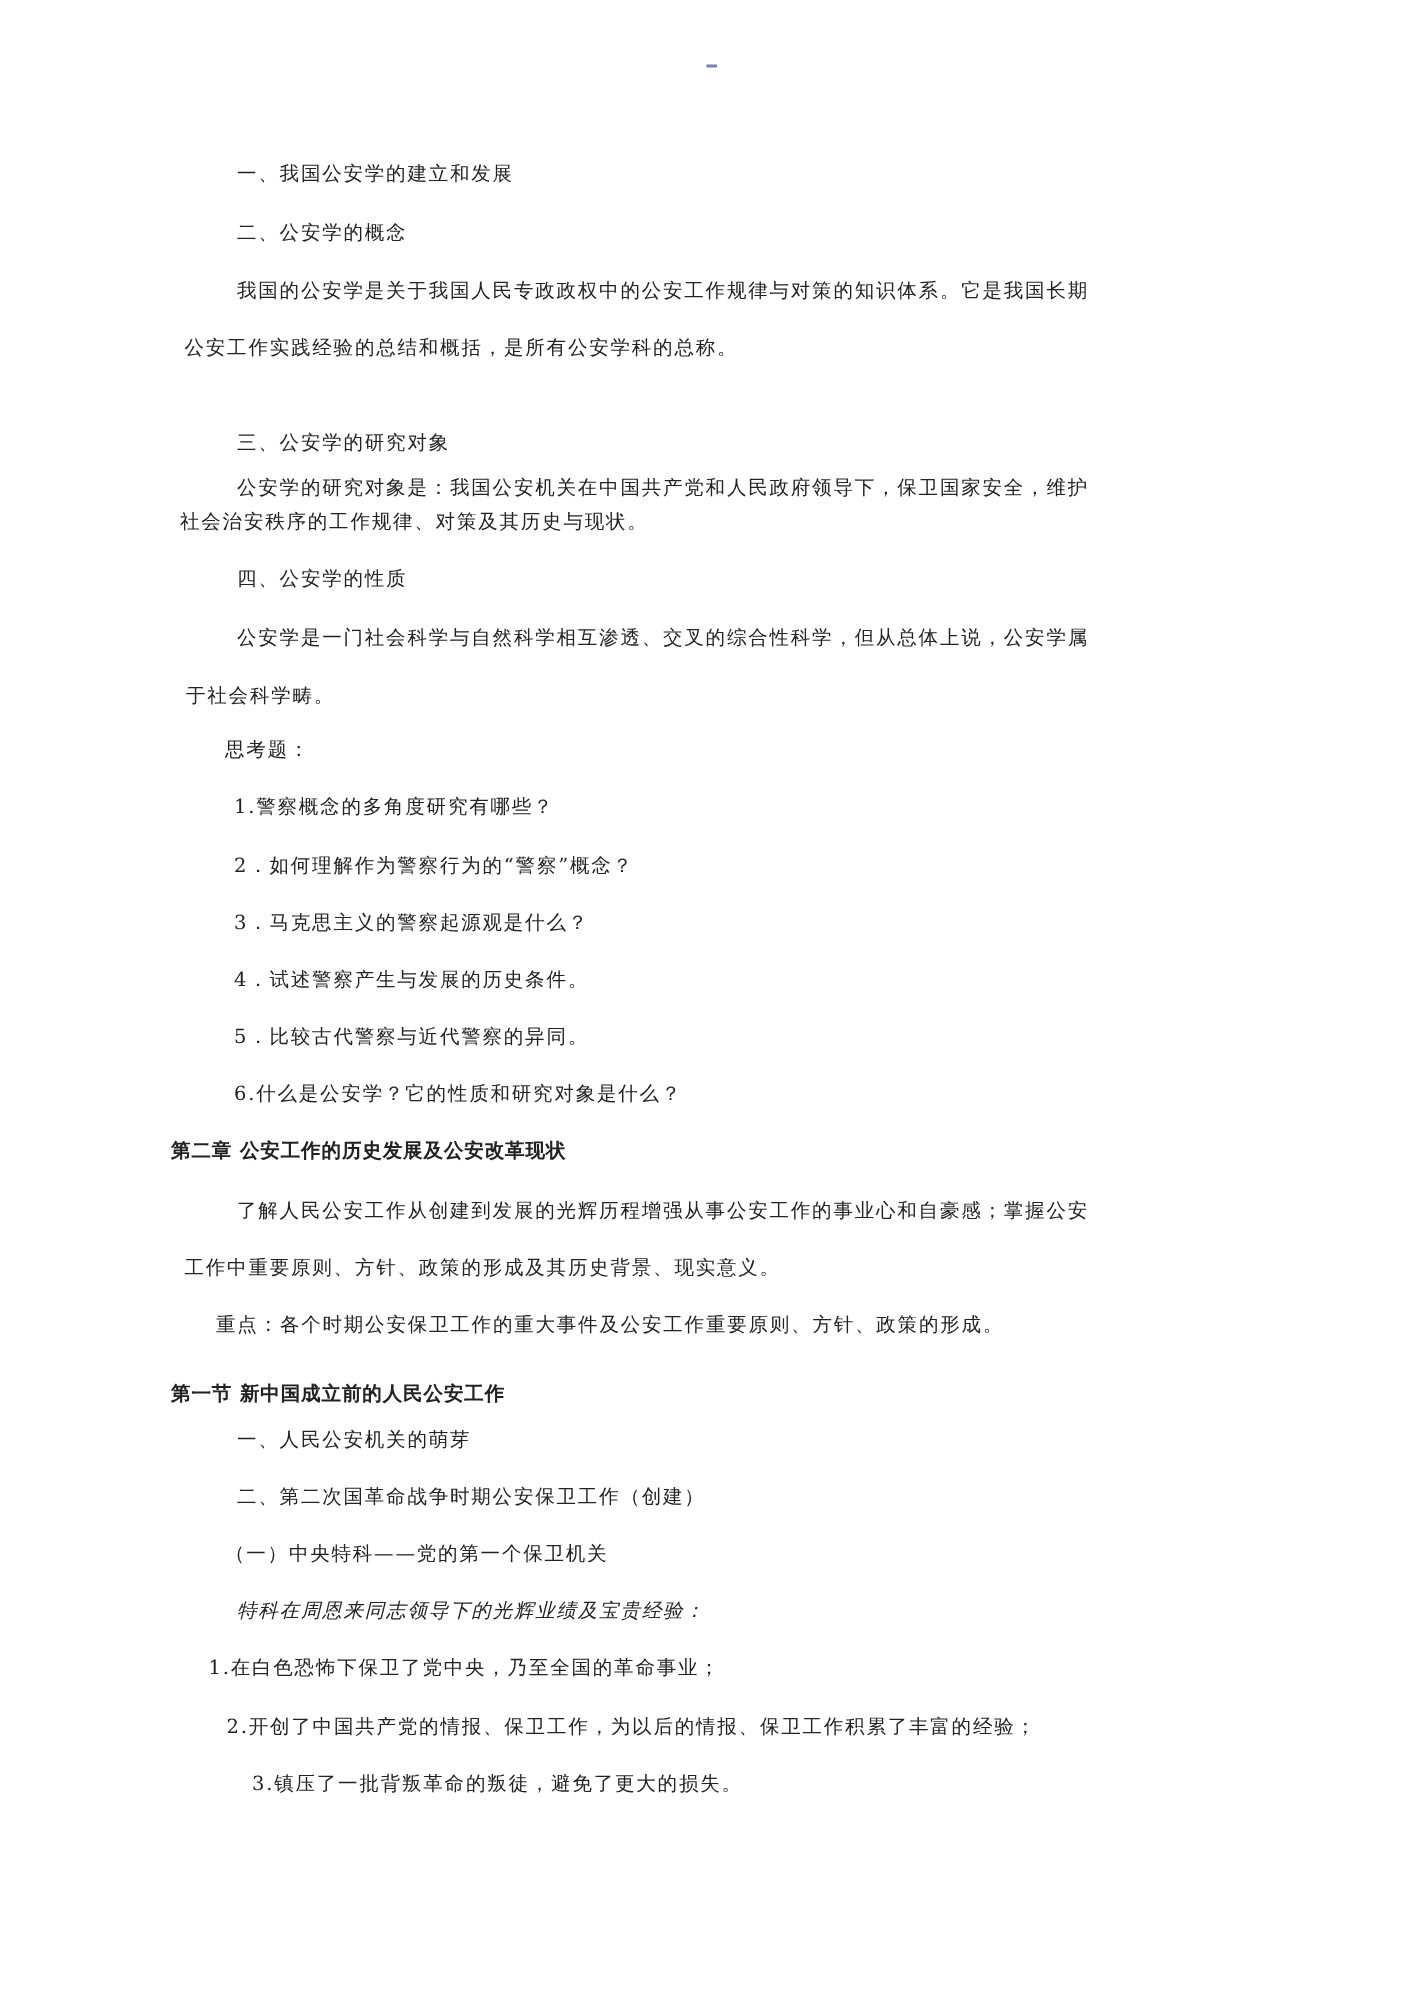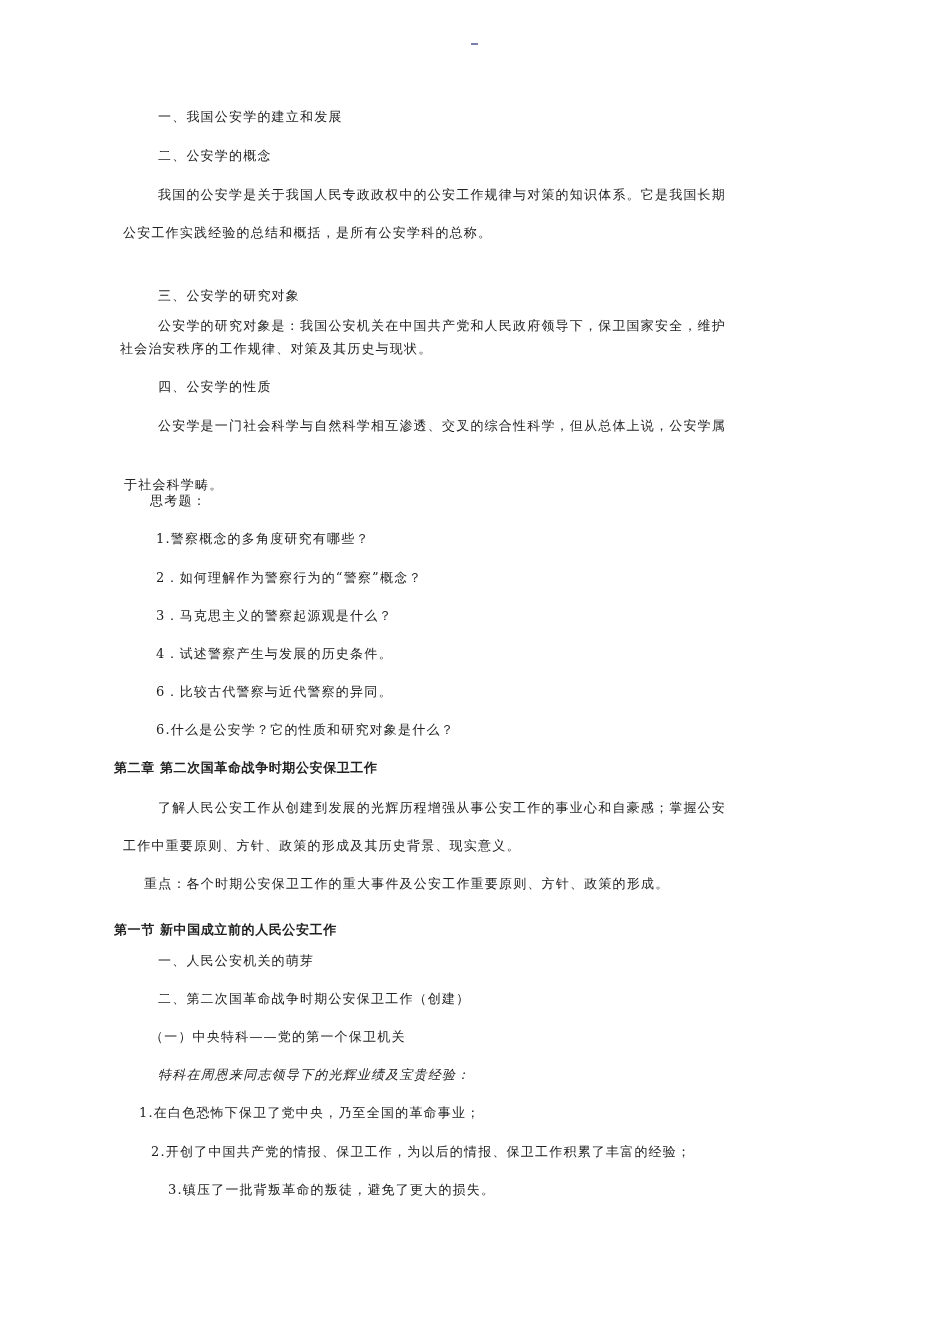--- a/index.html
+++ b/index.html
@@ -16,31 +16,31 @@
 
 <div class="line" style="left:158px;top:107px;">一、我国公安学的建立和发展</div>
 <div class="line" style="left:158px;top:146px;">二、公安学的概念</div>
 <div class="line" style="left:158px;top:185px;">我国的公安学是关于我国人民专政政权中的公安工作规律与对策的知识体系。它是我国长期</div>
 <div class="line" style="left:123px;top:223px;">公安工作实践经验的总结和概括，是所有公安学科的总称。</div>
 <div class="line" style="left:158px;top:261px;margin-top:25px;">三、公安学的研究对象</div>
 <div class="line" style="left:158px;top:300px;margin-top:16px;">公安学的研究对象是：我国公安机关在中国共产党和人民政府领导下，保卫国家安全，维护</div>
 <div class="line" style="left:120px;top:339px;">社会治安秩序的工作规律、对策及其历史与现状。</div>
 <div class="line" style="left:158px;top:377px;">四、公安学的性质</div>
 <div class="line" style="left:158px;top:416px;">公安学是一门社会科学与自然科学相互渗透、交叉的综合性科学，但从总体上说，公安学属</div>
-<div class="line" style="left:124px;top:455px;margin-top:20px;">于社会科学畴。</div>
+<div class="line" style="left:124px;top:455px;">于社会科学畴。</div>
 
 <div class="line" style="left:150px;top:491px;">思考题：</div>
 <div class="line" style="left:156px;top:529px;">1.警察概念的多角度研究有哪些？</div>
 <div class="line" style="left:156px;top:568px;">2．如何理解作为警察行为的“警察”概念？</div>
 <div class="line" style="left:156px;top:606px;">3．马克思主义的警察起源观是什么？</div>
 <div class="line" style="left:156px;top:644px;">4．试述警察产生与发展的历史条件。</div>
-<div class="line" style="left:156px;top:682px;">6．比较古代警察与近代警察的异同。</div>
+<div class="line" style="left:156px;top:682px;">5．比较古代警察与近代警察的异同。</div>
 <div class="line" style="left:156px;top:720px;">6.什么是公安学？它的性质和研究对象是什么？</div>
 
-<div class="line bold" style="left:114px;top:758px;">第二章  第二次国革命战争时期公安保卫工作</div>
+<div class="line bold" style="left:114px;top:758px;">第二章  公安工作的历史发展及公安改革现状</div>
 <div class="line" style="left:158px;top:798px;">了解人民公安工作从创建到发展的光辉历程增强从事公安工作的事业心和自豪感；掌握公安</div>
 <div class="line" style="left:123px;top:836px;">工作中重要原则、方针、政策的形成及其历史背景、现实意义。</div>
 <div class="line" style="left:144px;top:874px;">重点：各个时期公安保卫工作的重大事件及公安工作重要原则、方针、政策的形成。</div>
 
 <div class="line bold" style="left:114px;top:920px;">第一节  新中国成立前的人民公安工作</div>
 <div class="line" style="left:158px;top:951px;">一、人民公安机关的萌芽</div>
 <div class="line" style="left:158px;top:989px;">二、第二次国革命战争时期公安保卫工作（创建）</div>
 <div class="line" style="left:150px;top:1027px;">（一）中央特科——党的第一个保卫机关</div>
 <div class="line" style="left:158px;top:1065px;font-style:italic;">特科在周恩来同志领导下的光辉业绩及宝贵经验：</div>
 <div class="line" style="left:139px;top:1103px;">1.在白色恐怖下保卫了党中央，乃至全国的革命事业；</div>

